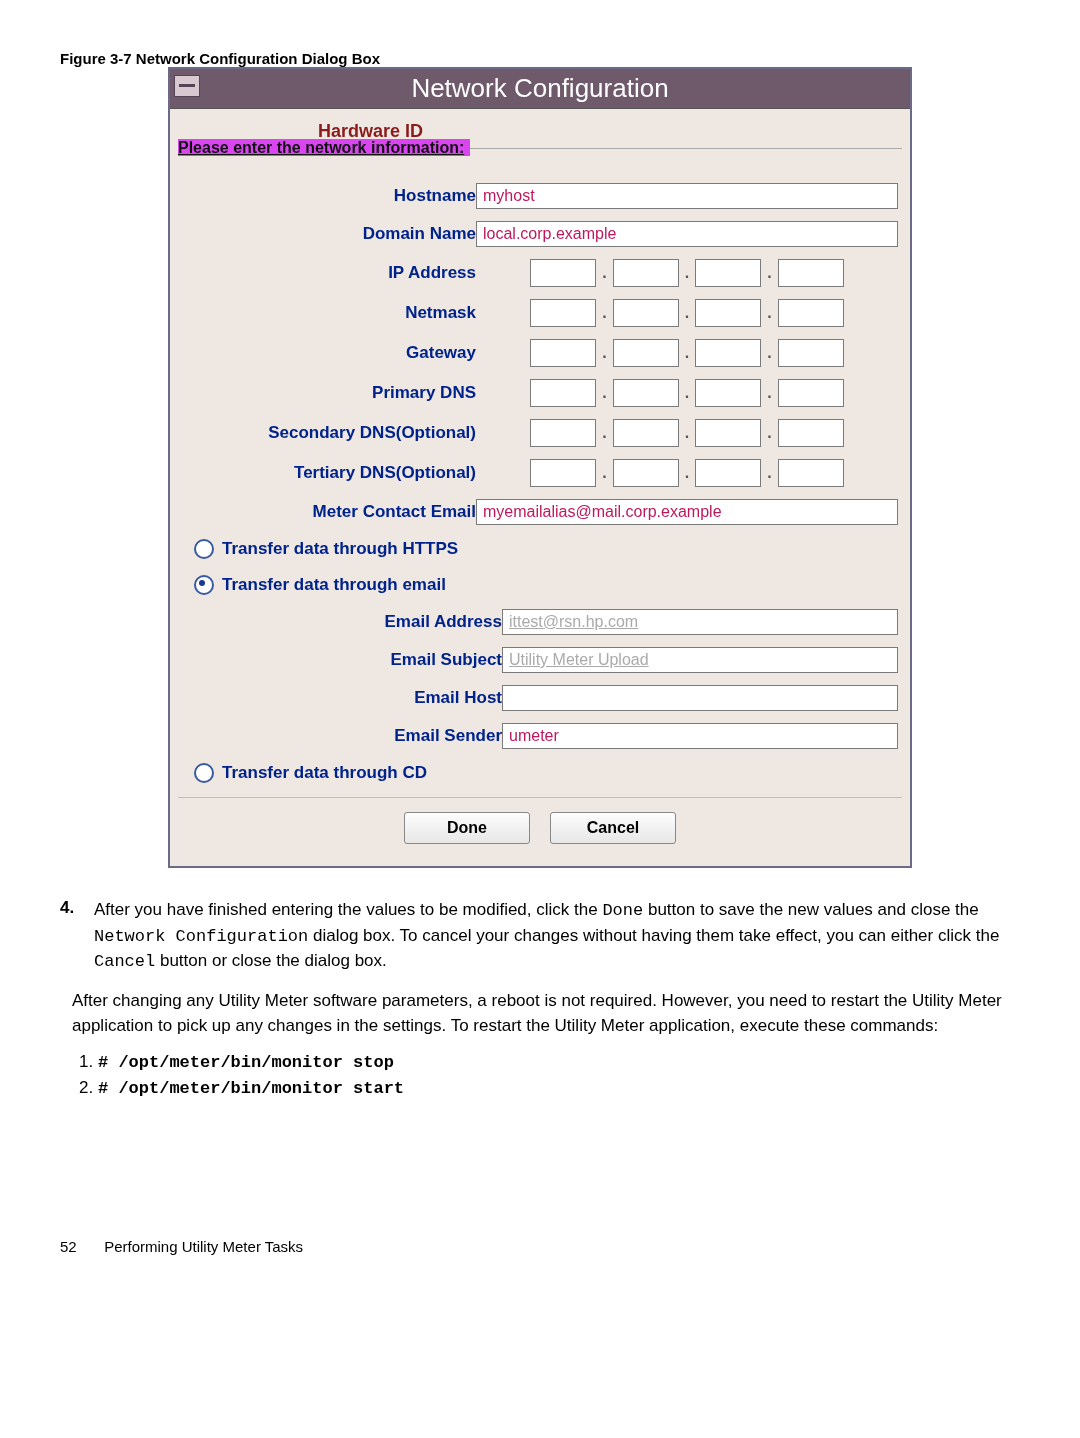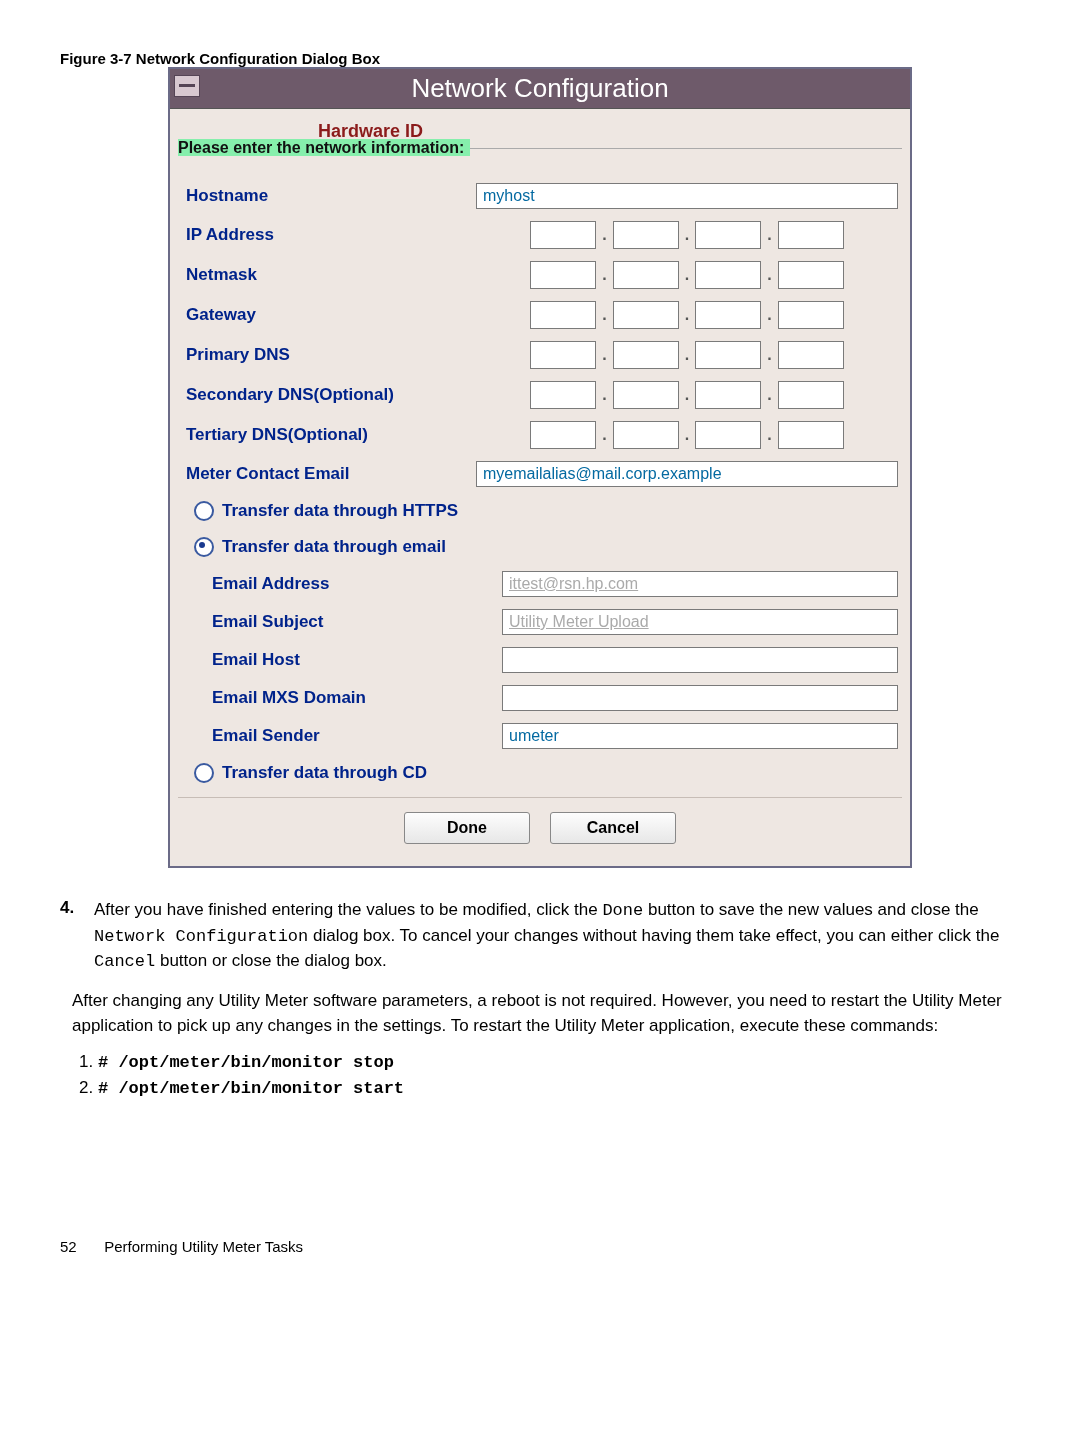--- a/index.html
+++ b/index.html
@@ -66,46 +66,48 @@
   .fieldset-label {
     font-weight: bold;
     font-size: 16px;
     color: #111;
     border-top: 1px solid #aaa;
     margin-top: 4px;
     padding: 4px 0 6px 0;
     position: relative;
   }
   .fieldset-label span {
-    background:#86efac;
+    background:#d946ef;
     position:relative;
     top:-14px;
     padding-right:6px;
+    text-decoration:underline;
   }
   .row {
     display:flex;
     align-items:center;
     padding: 6px 4px;
   }
   .row .lbl {
     width: 290px;
     font-weight: bold;
     color: #00238b;
     font-size: 17px;
     padding-left: 4px;
+    text-align: right;
   }
   .row.indent .lbl { padding-left: 30px; }
   .txt {
     flex:1;
     height: 26px;
     border: 1px solid #7a7a7a;
     background:#fff;
     font-size: 16px;
     padding: 2px 6px;
-    color:#0369a1;
+    color:#be185d;
     box-sizing: border-box;
   }
   .txt.ph { color:#aaa;text-decoration:underline; }
   .ipgroup {
     flex:1;
     display:flex;
     align-items:center;
     justify-content:center;
     gap:6px;
   }
@@ -197,20 +199,24 @@
         <div class="lbl">Hardware ID</div>
         <div class="val"></div>
       </div>
 
       <div class="fieldset-label"><span>Please enter the network information:</span></div>
 
       <div class="row">
         <div class="lbl">Hostname</div>
         <input class="txt" value="myhost" style="">
       </div>
+      <div class="row">
+        <div class="lbl">Domain Name</div>
+        <input class="txt" value="local.corp.example" style="">
+      </div>
 
       <div class="row">
         <div class="lbl">IP Address</div>
         <div class="ipgroup">
           <div class="ipcell"></div>
             <div class="ipdot">.</div>
           <div class="ipcell"></div>
             <div class="ipdot">.</div>
           <div class="ipcell"></div>
             <div class="ipdot">.</div>
@@ -294,24 +300,20 @@
       <div class="row indent">
         <div class="lbl">Email Address</div>
         <input class="txt ph" value="ittest@rsn.hp.com" style="">
       </div>
       <div class="row indent">
         <div class="lbl">Email Subject</div>
         <input class="txt ph" value="Utility Meter Upload" style="">
       </div>
       <div class="row indent">
         <div class="lbl">Email Host</div>
-        <input class="txt" value="" style="">
-      </div>
-      <div class="row indent">
-        <div class="lbl">Email MXS Domain</div>
         <input class="txt" value="" style="">
       </div>
       <div class="row indent">
         <div class="lbl">Email Sender</div>
         <input class="txt" value="umeter" style="">
       </div>
 
       <div class="radio-row">
         <span class="radio"></span>
         <span class="radio-label">Transfer data through CD</span>

